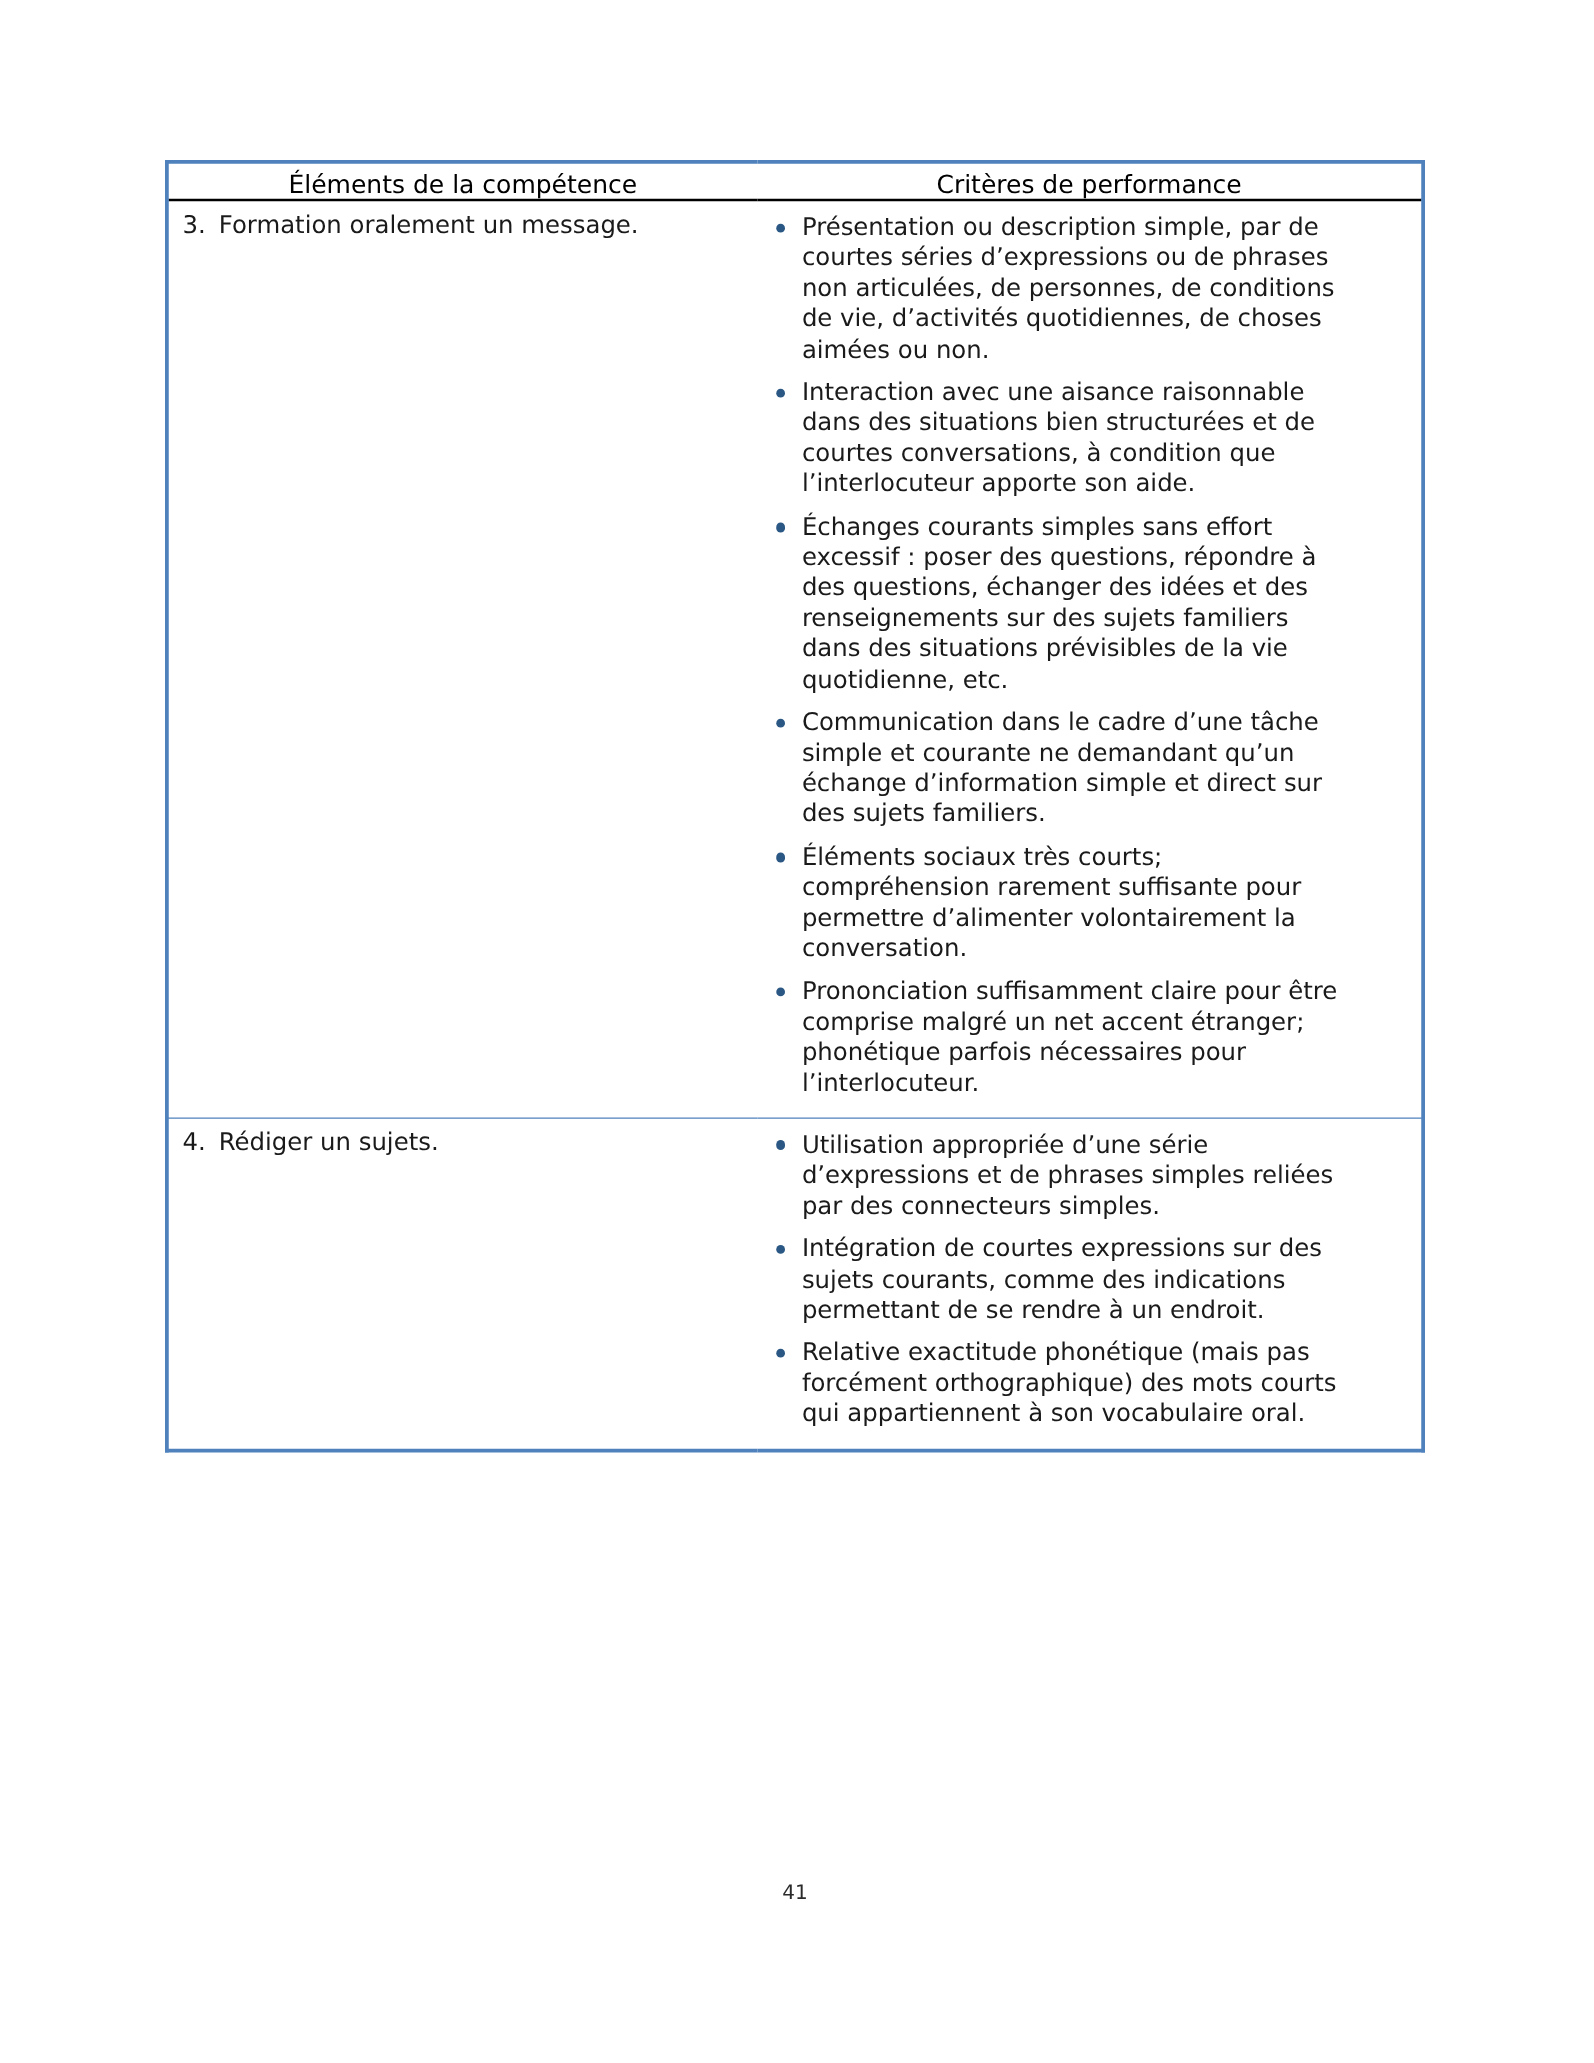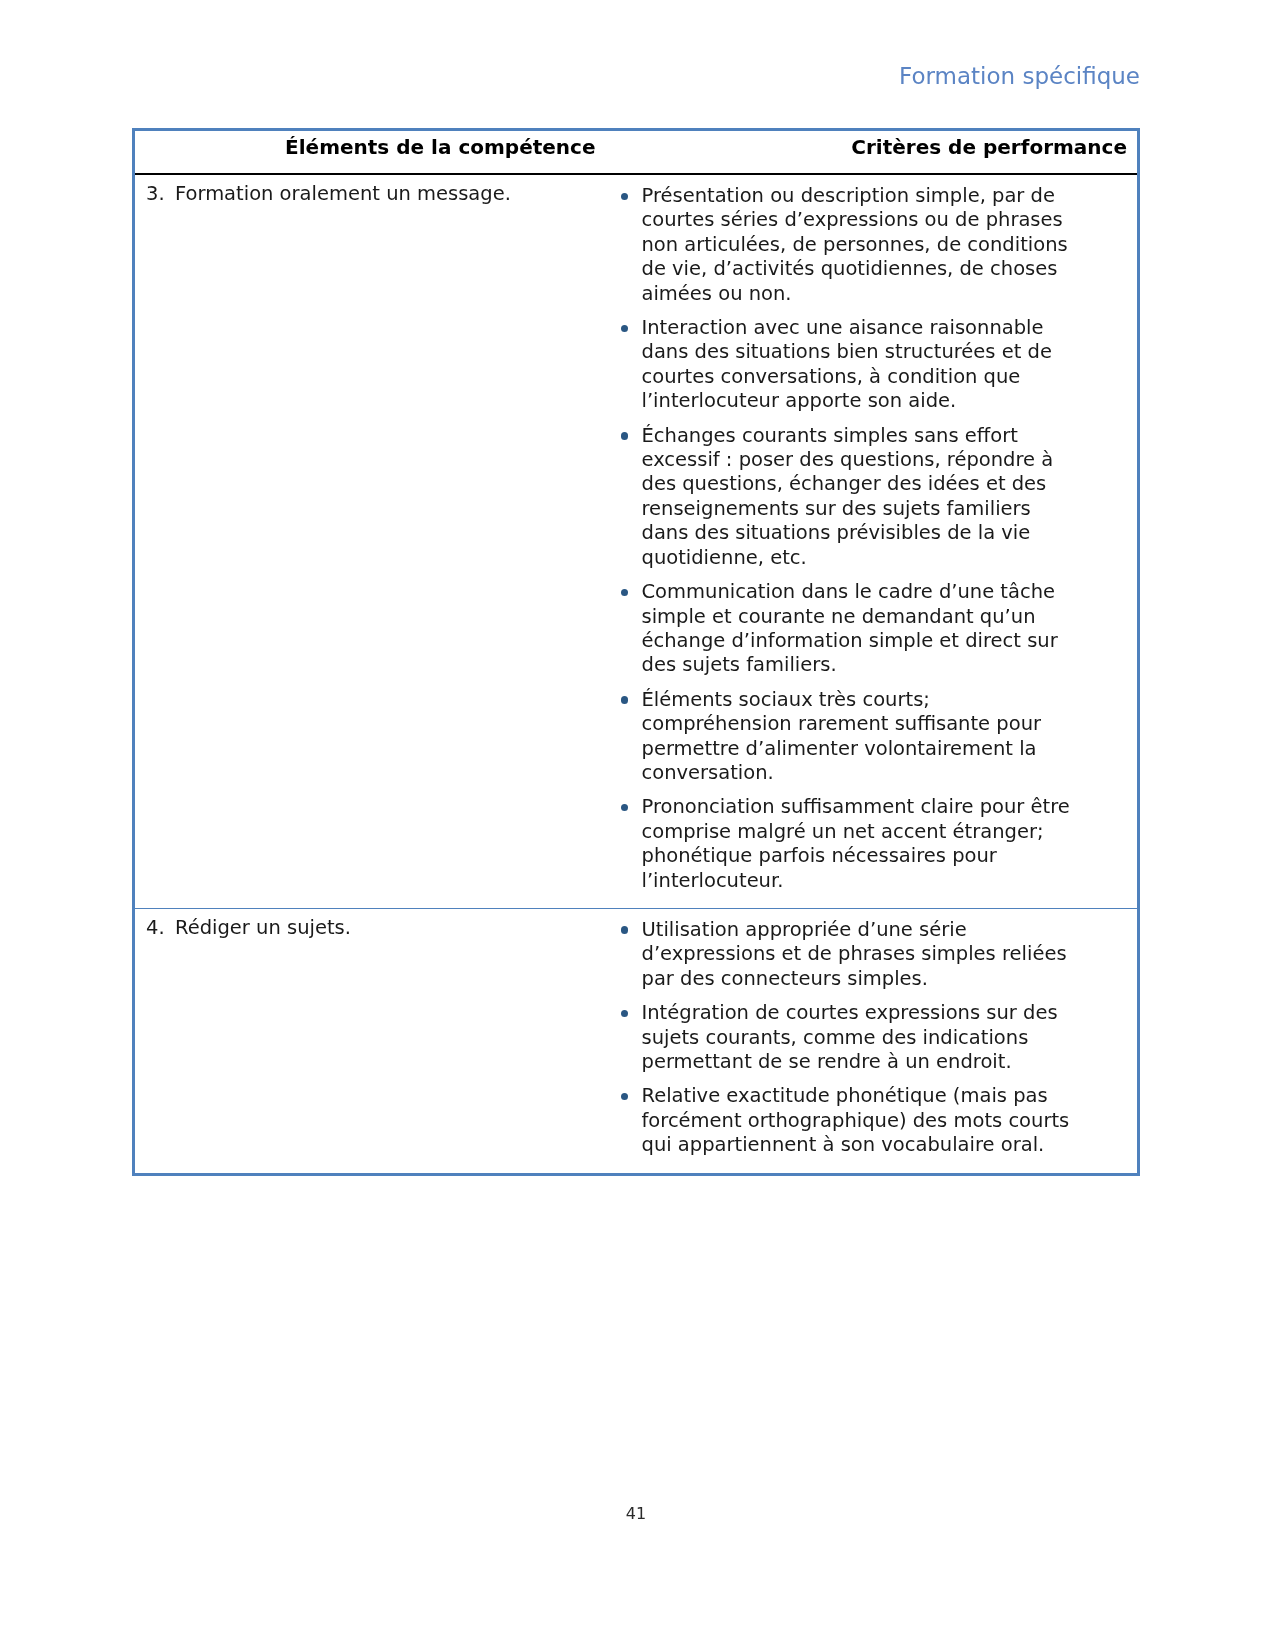--- a/index.html
+++ b/index.html
@@ -20,23 +20,23 @@
     text-align:right;color:var(--head-blue);
     font-size:23px;line-height:29px;font-weight:400;
   }
   table.comp{
     position:absolute;top:128px;left:132px;
     width:1008px;border-collapse:collapse;
     border:3px solid var(--accent);
     table-layout:fixed;
   }
   th{
-    font-size:20px;font-weight:bold;color:#000;
-    text-align:right;vertical-align:middle;
-    padding:4px 10px 14px 10px;
+    font-size:20px;font-weight:normal;color:#000;
+    text-align:center;vertical-align:middle;
+    padding:4px 10px 0 10px;
     border-bottom:2px solid #000;
   }
   th.col-elements{width:472px;}
   td{vertical-align:top;font-size:19.5px;line-height:24.4px;}
   td.cell-element{padding:7px 10px 7px 11px;}
   td.cell-criteria{padding:5px 4px 5px 8px;margin-top:36px;}
   tr.body-row:not(:last-child) td{border-bottom:1.5px solid var(--accent);}
   .el-num{display:inline-block;width:29px;}
   ul.criteria{list-style:none;}
   ul.criteria li{
@@ -53,21 +53,20 @@
   }
   .page-number{
     position:absolute;top:1504px;left:132px;width:1008px;
     text-align:center;font-size:16px;color:#2b2b2b;
   }
 </style>
 </head>
 <body>
 
 <div class="running-head">
-  <div>Formation spécifique</div>
 </div>
 
 <table class="comp">
   <thead>
     <tr>
       <th class="col-elements">Éléments de la compétence</th>
       <th class="col-criteria">Critères de performance</th>
     </tr>
   </thead>
   <tbody id="table-body">

